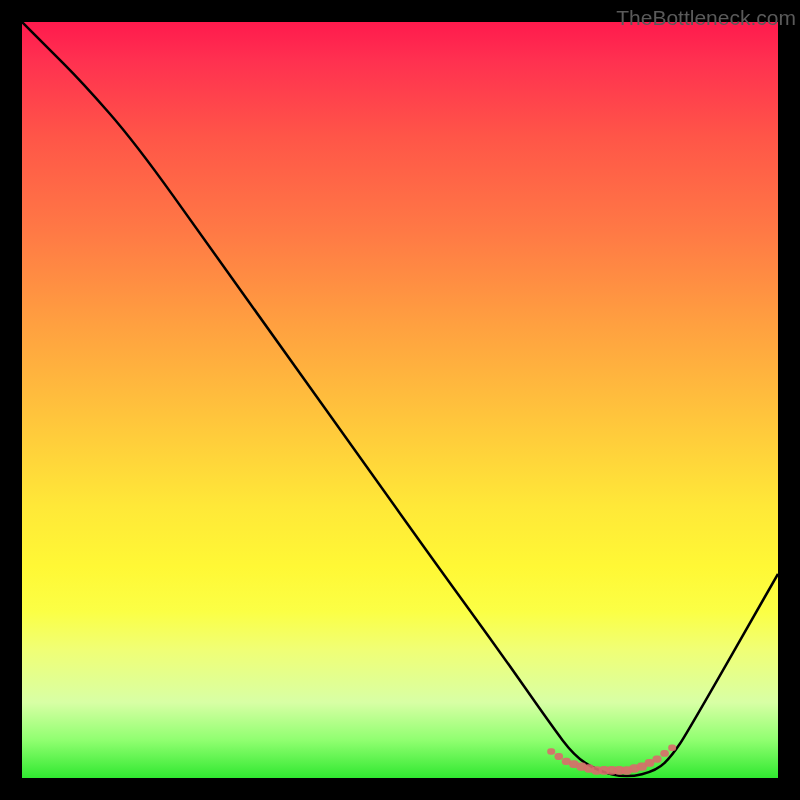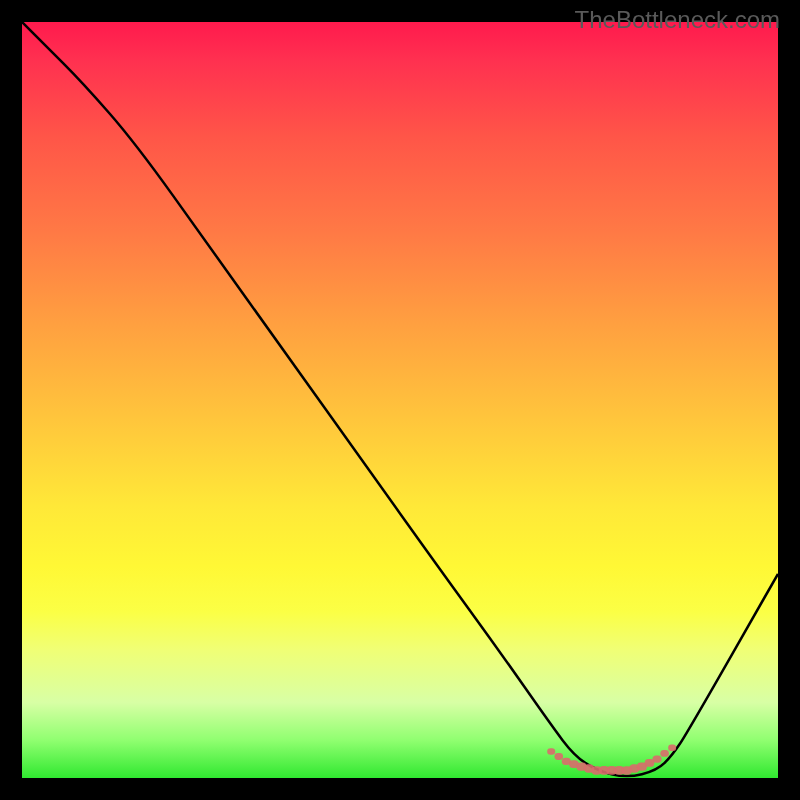--- a/index.html
+++ b/index.html
@@ -10,23 +10,23 @@
     body {
       width: 800px;
       height: 800px;
       background: #000;
       position: relative;
       font-family: Arial, sans-serif;
     }
     .watermark {
       position: absolute;
       top: 6px;
-      right: 20px;
+      right: 4px;
       color: #5a5a5a;
-      font-size: 24px;
+      font-size: 21px;
       font-weight: 500;
       z-index: 10;
     }
     .chart-area {
       position: absolute;
       top: 22px;
       left: 22px;
       width: 756px;
       height: 756px;
       background: linear-gradient(to bottom,

